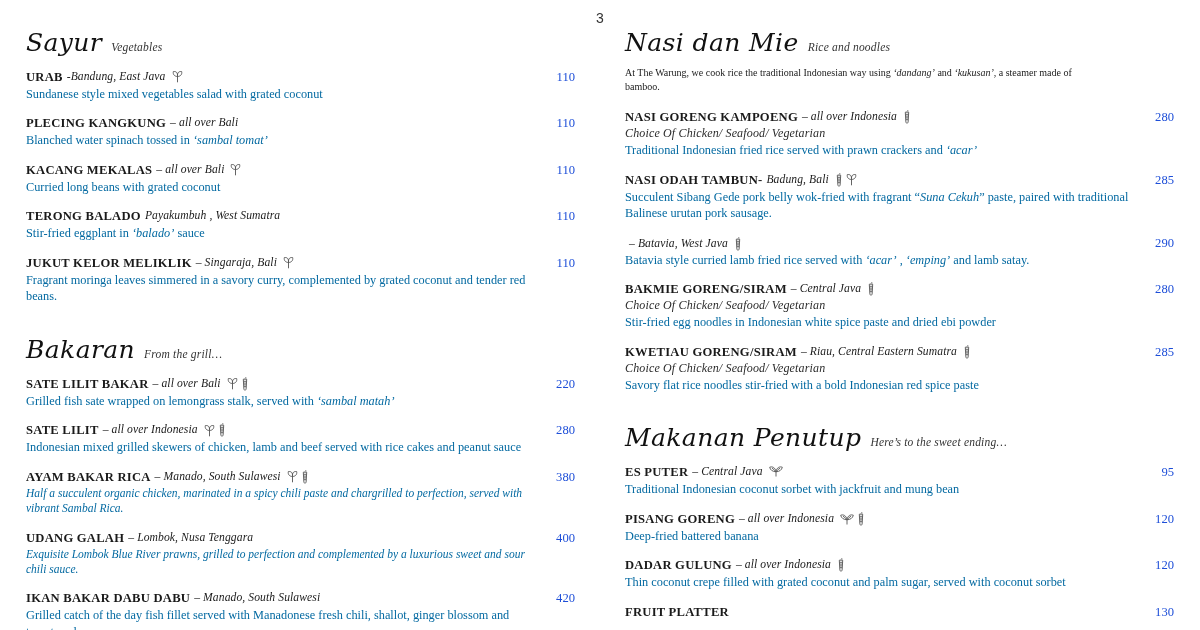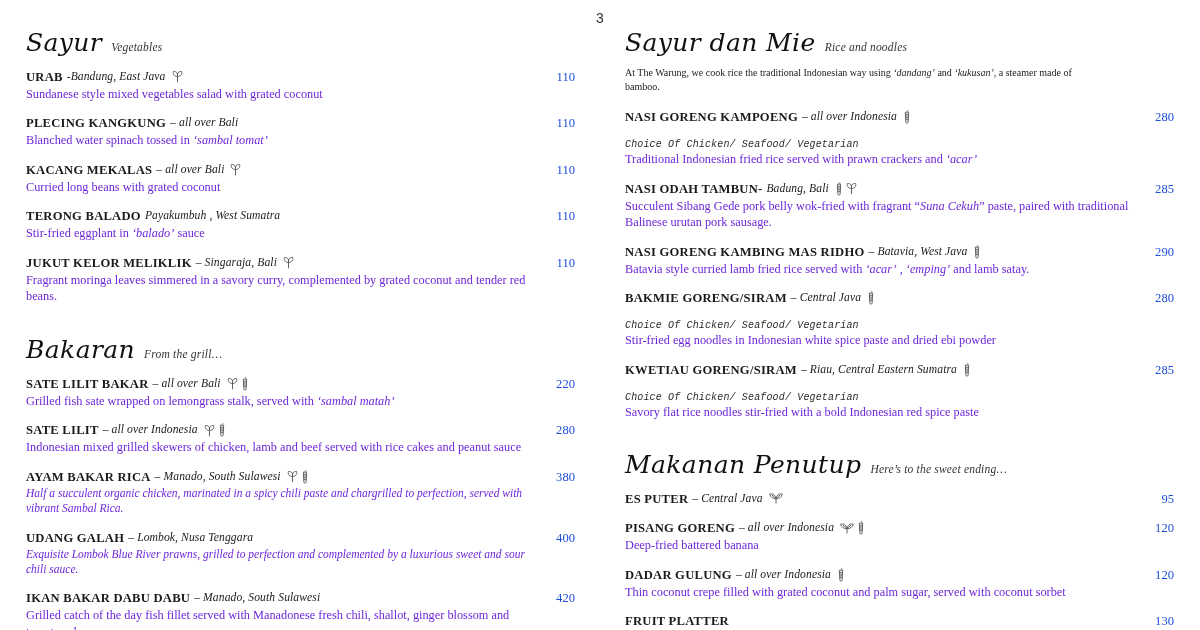--- a/index.html
+++ b/index.html
@@ -123,32 +123,31 @@
   .item-price {
     flex: 0 0 auto;
     font-size: 12.6px;
     text-align: right;
     min-width: 34px;
     padding-left: 14px;
     color: #1d4ed8;
   }
 
   .item-choice {
-    font-size: 10px;
+    font-size: 12px;
     font-style: italic;
     color: #2b2b2b;
     letter-spacing: 0.15px;
-    margin-top: 14px;
-    font-family: Liberation Mono, monospace;
+    margin-top: 1px;
   }
 
   .item-desc {
     font-size: 12.3px;
     line-height: 1.34;
-    color: #6d28d9;
+    color: #0369a1;
     margin-top: 1px;
     max-width: 505px;
   }
   .item-desc i { font-style: italic; }
   .item-desc.all-italic {
     font-style: italic;
     font-size: 11.5px;
   }
 </style>
 </head>
@@ -328,21 +327,21 @@
               <div class="item-price">420</div>
             </div>
             <div class="item-desc">Grilled catch of the day fish fillet served with Manadonese fresh chili, shallot, ginger blossom and tomato salsa</div>
           </div>
         </div>
       </div>
     </div>
   <div class="col col-right">
       <div class="section">
         <div class="section-head">
-          <div class="section-title">Sayur dan Mie</div>
+          <div class="section-title">Nasi dan Mie</div>
           <div class="section-sub">Rice and noodles</div>
         </div>
         <div class="section-note">At The Warung, we cook rice the traditional Indonesian way using <i>‘dandang’</i> and <i>‘kukusan’</i>, a steamer made of bamboo.</div>
         <div class="items">
           <div class="item">
             <div class="item-top">
               <div class="item-name-wrap">
                 <span class="item-name">NASI GORENG KAMPOENG</span>
                 <span class="item-origin">– all over Indonesia</span>
                 <span class="item-icons">
@@ -376,21 +375,20 @@
     </svg></span>
                 </span>
               </div>
               <div class="item-price">285</div>
             </div>
             <div class="item-desc">Succulent Sibang Gede pork belly wok-fried with fragrant “<i>Suna Cekuh</i>” paste, paired with traditional Balinese urutan pork sausage.</div>
           </div>
           <div class="item">
             <div class="item-top">
               <div class="item-name-wrap">
-                <span class="item-name">NASI GORENG KAMBING MAS RIDHO</span>
                 <span class="item-origin">– Batavia, West Java</span>
                 <span class="item-icons">
                   <span class="icon-g"><svg width="8" height="14" viewBox="0 0 8 14" fill="none" stroke="#222" stroke-width="0.9">
       <path d="M4 1.4 C4 0.8 4.8 0.5 5.4 0.9"></path>
       <path d="M2.3 2.2 H5.7 L5.2 11 C5.2 12.4 4.6 13.3 4 13.3 C3.4 13.3 2.8 12.4 2.8 11 Z"></path>
       <path d="M2.6 4.3 H5.4 M2.7 6.1 H5.3 M2.8 7.9 H5.2 M2.9 9.7 H5.1"></path>
     </svg></span>
                 </span>
               </div>
               <div class="item-price">290</div>
@@ -451,20 +449,21 @@
       <path d="M7 11.5 V6.6"></path>
       <path d="M7 6.8 C3.6 6.6 1.2 5 0.7 2.2 C3.4 1.3 6.3 2.4 7 6.8 Z"></path>
       <path d="M7 6.8 C10.4 6.6 12.8 5 13.3 2.2 C10.6 1.3 7.7 2.4 7 6.8 Z"></path>
       <path d="M3 3.2 C4.3 4 5.6 5 6.6 6.4"></path>
       <path d="M11 3.2 C9.7 4 8.4 5 7.4 6.4"></path>
     </svg></span>
                 </span>
               </div>
               <div class="item-price">95</div>
             </div>
+            <div class="item-desc">Traditional Indonesian coconut sorbet with jackfruit and mung bean</div>
           </div>
           <div class="item">
             <div class="item-top">
               <div class="item-name-wrap">
                 <span class="item-name">PISANG GORENG</span>
                 <span class="item-origin">– all over Indonesia</span>
                 <span class="item-icons">
                   <span class="icon-g"><svg width="14" height="12" viewBox="0 0 14 12" fill="none" stroke="#222" stroke-width="0.9">
       <path d="M7 11.5 V6.6"></path>
       <path d="M7 6.8 C3.6 6.6 1.2 5 0.7 2.2 C3.4 1.3 6.3 2.4 7 6.8 Z"></path>

